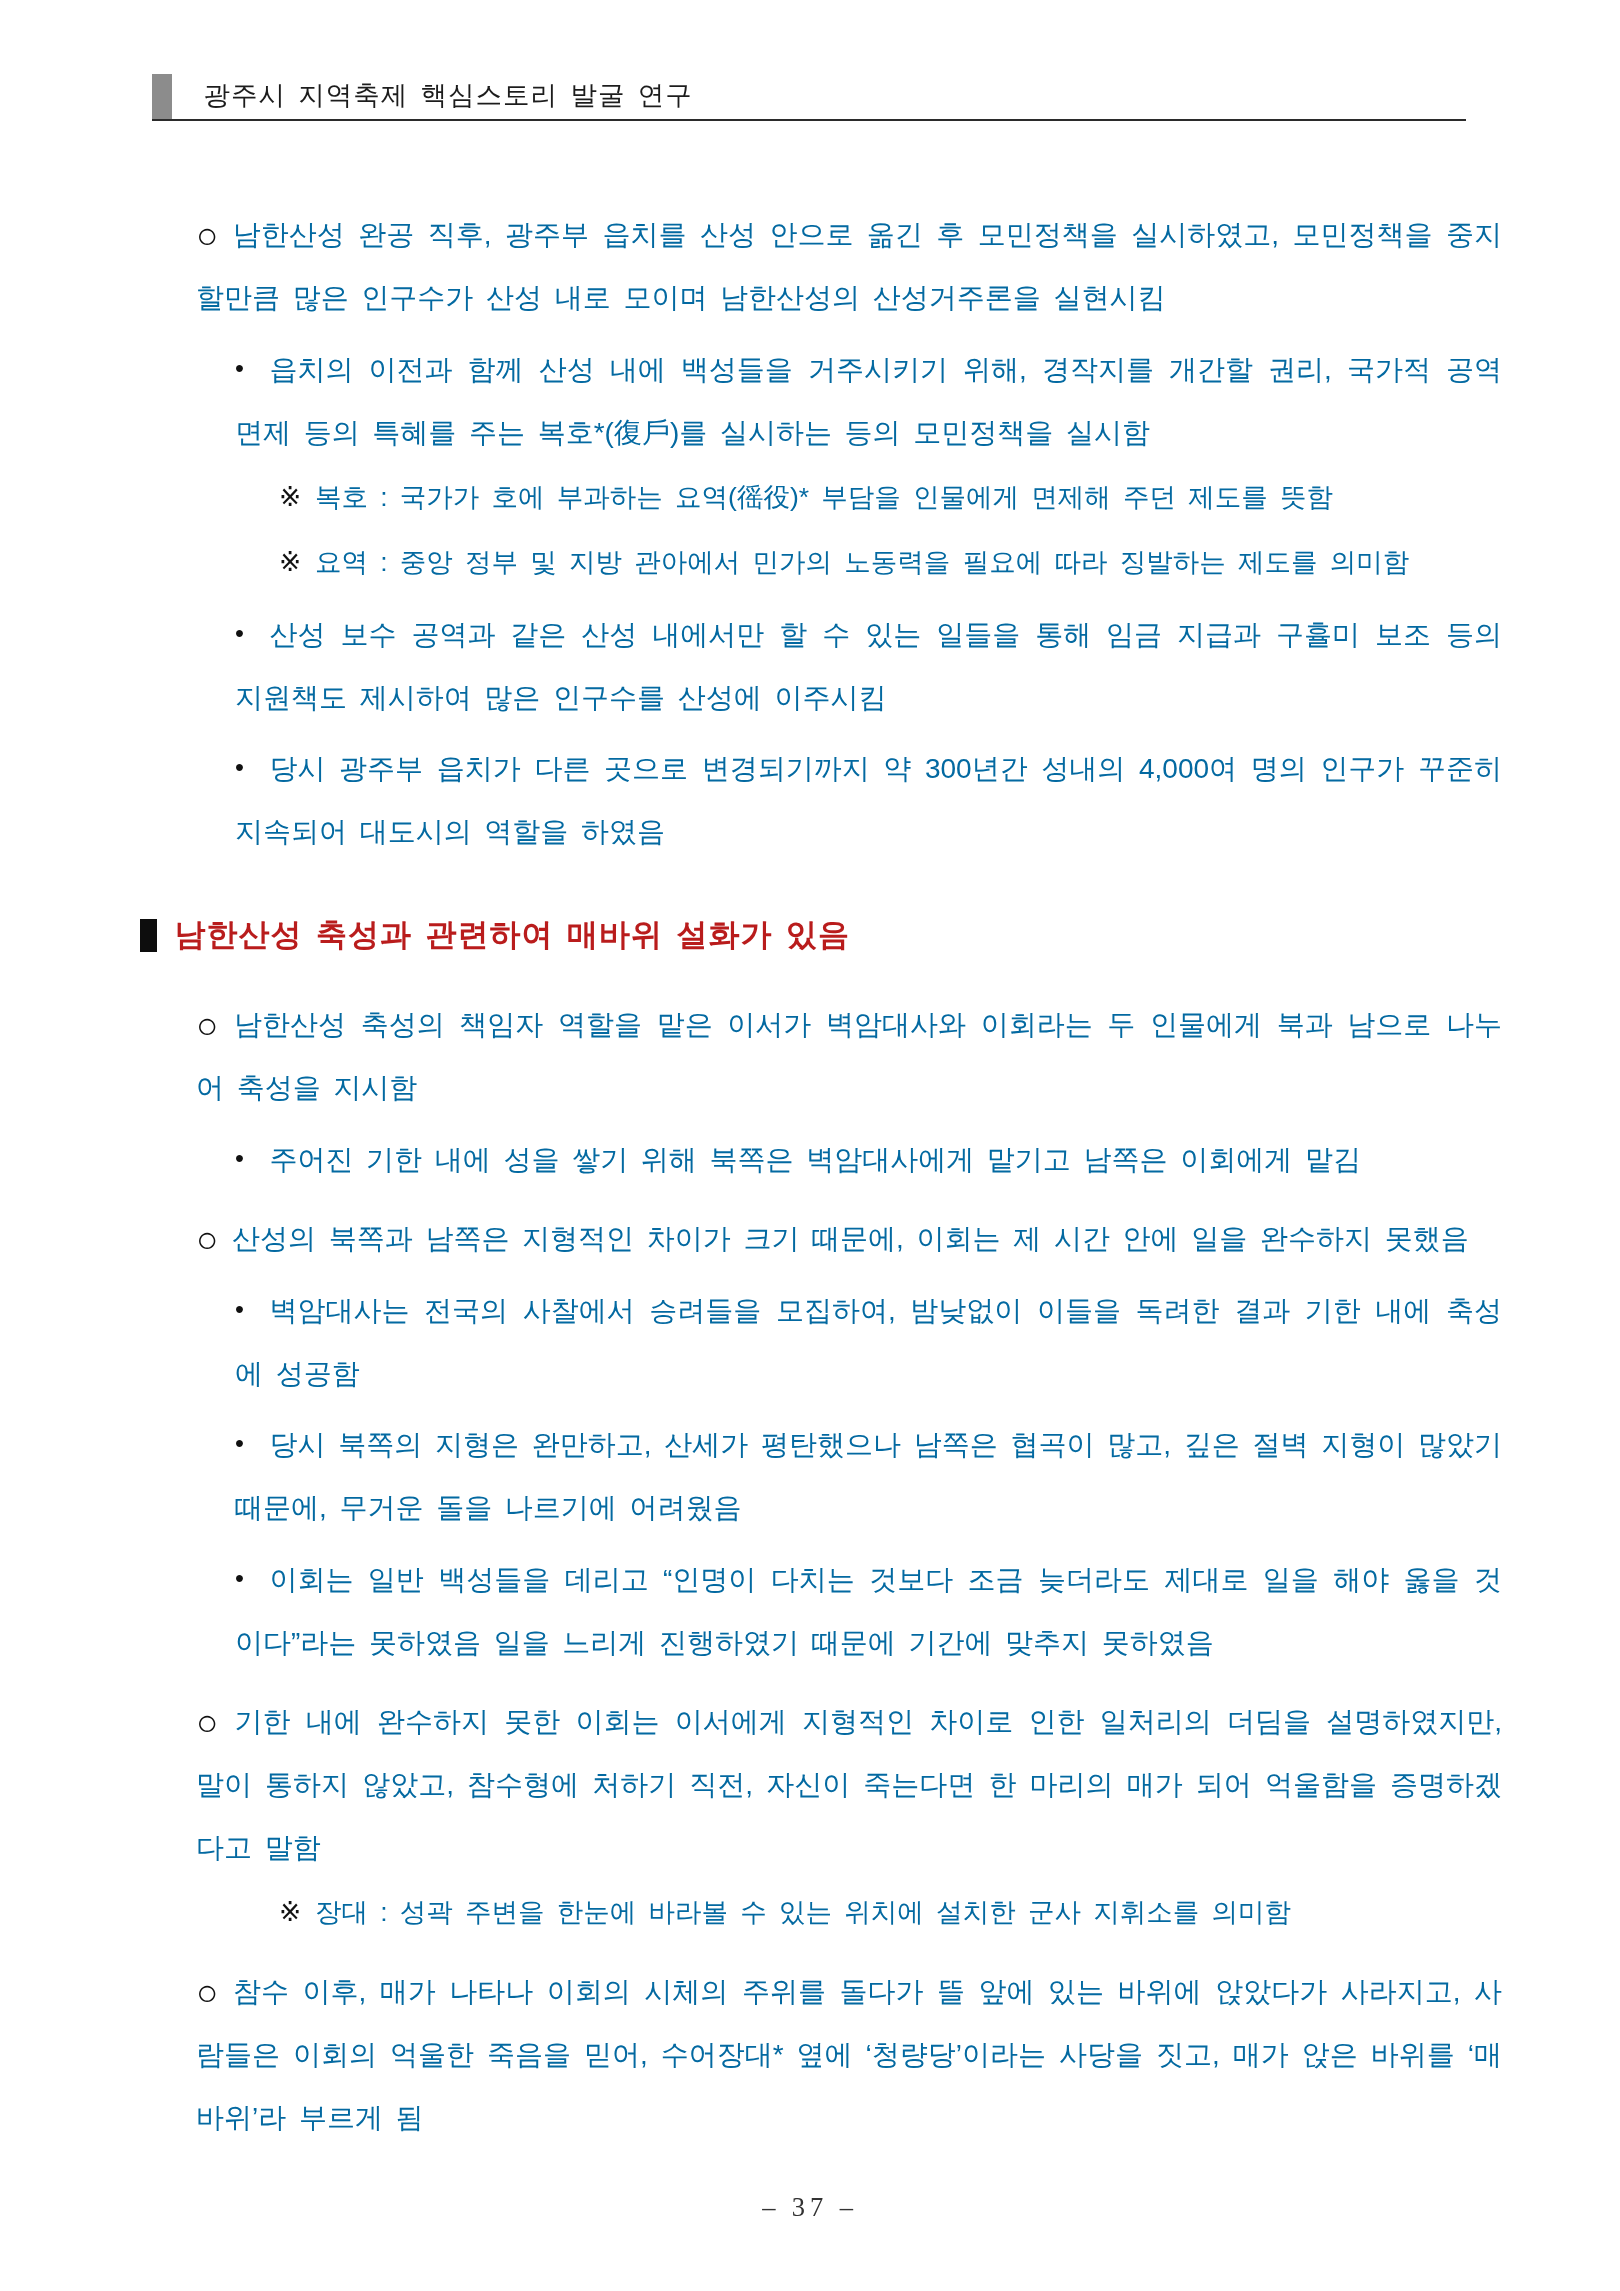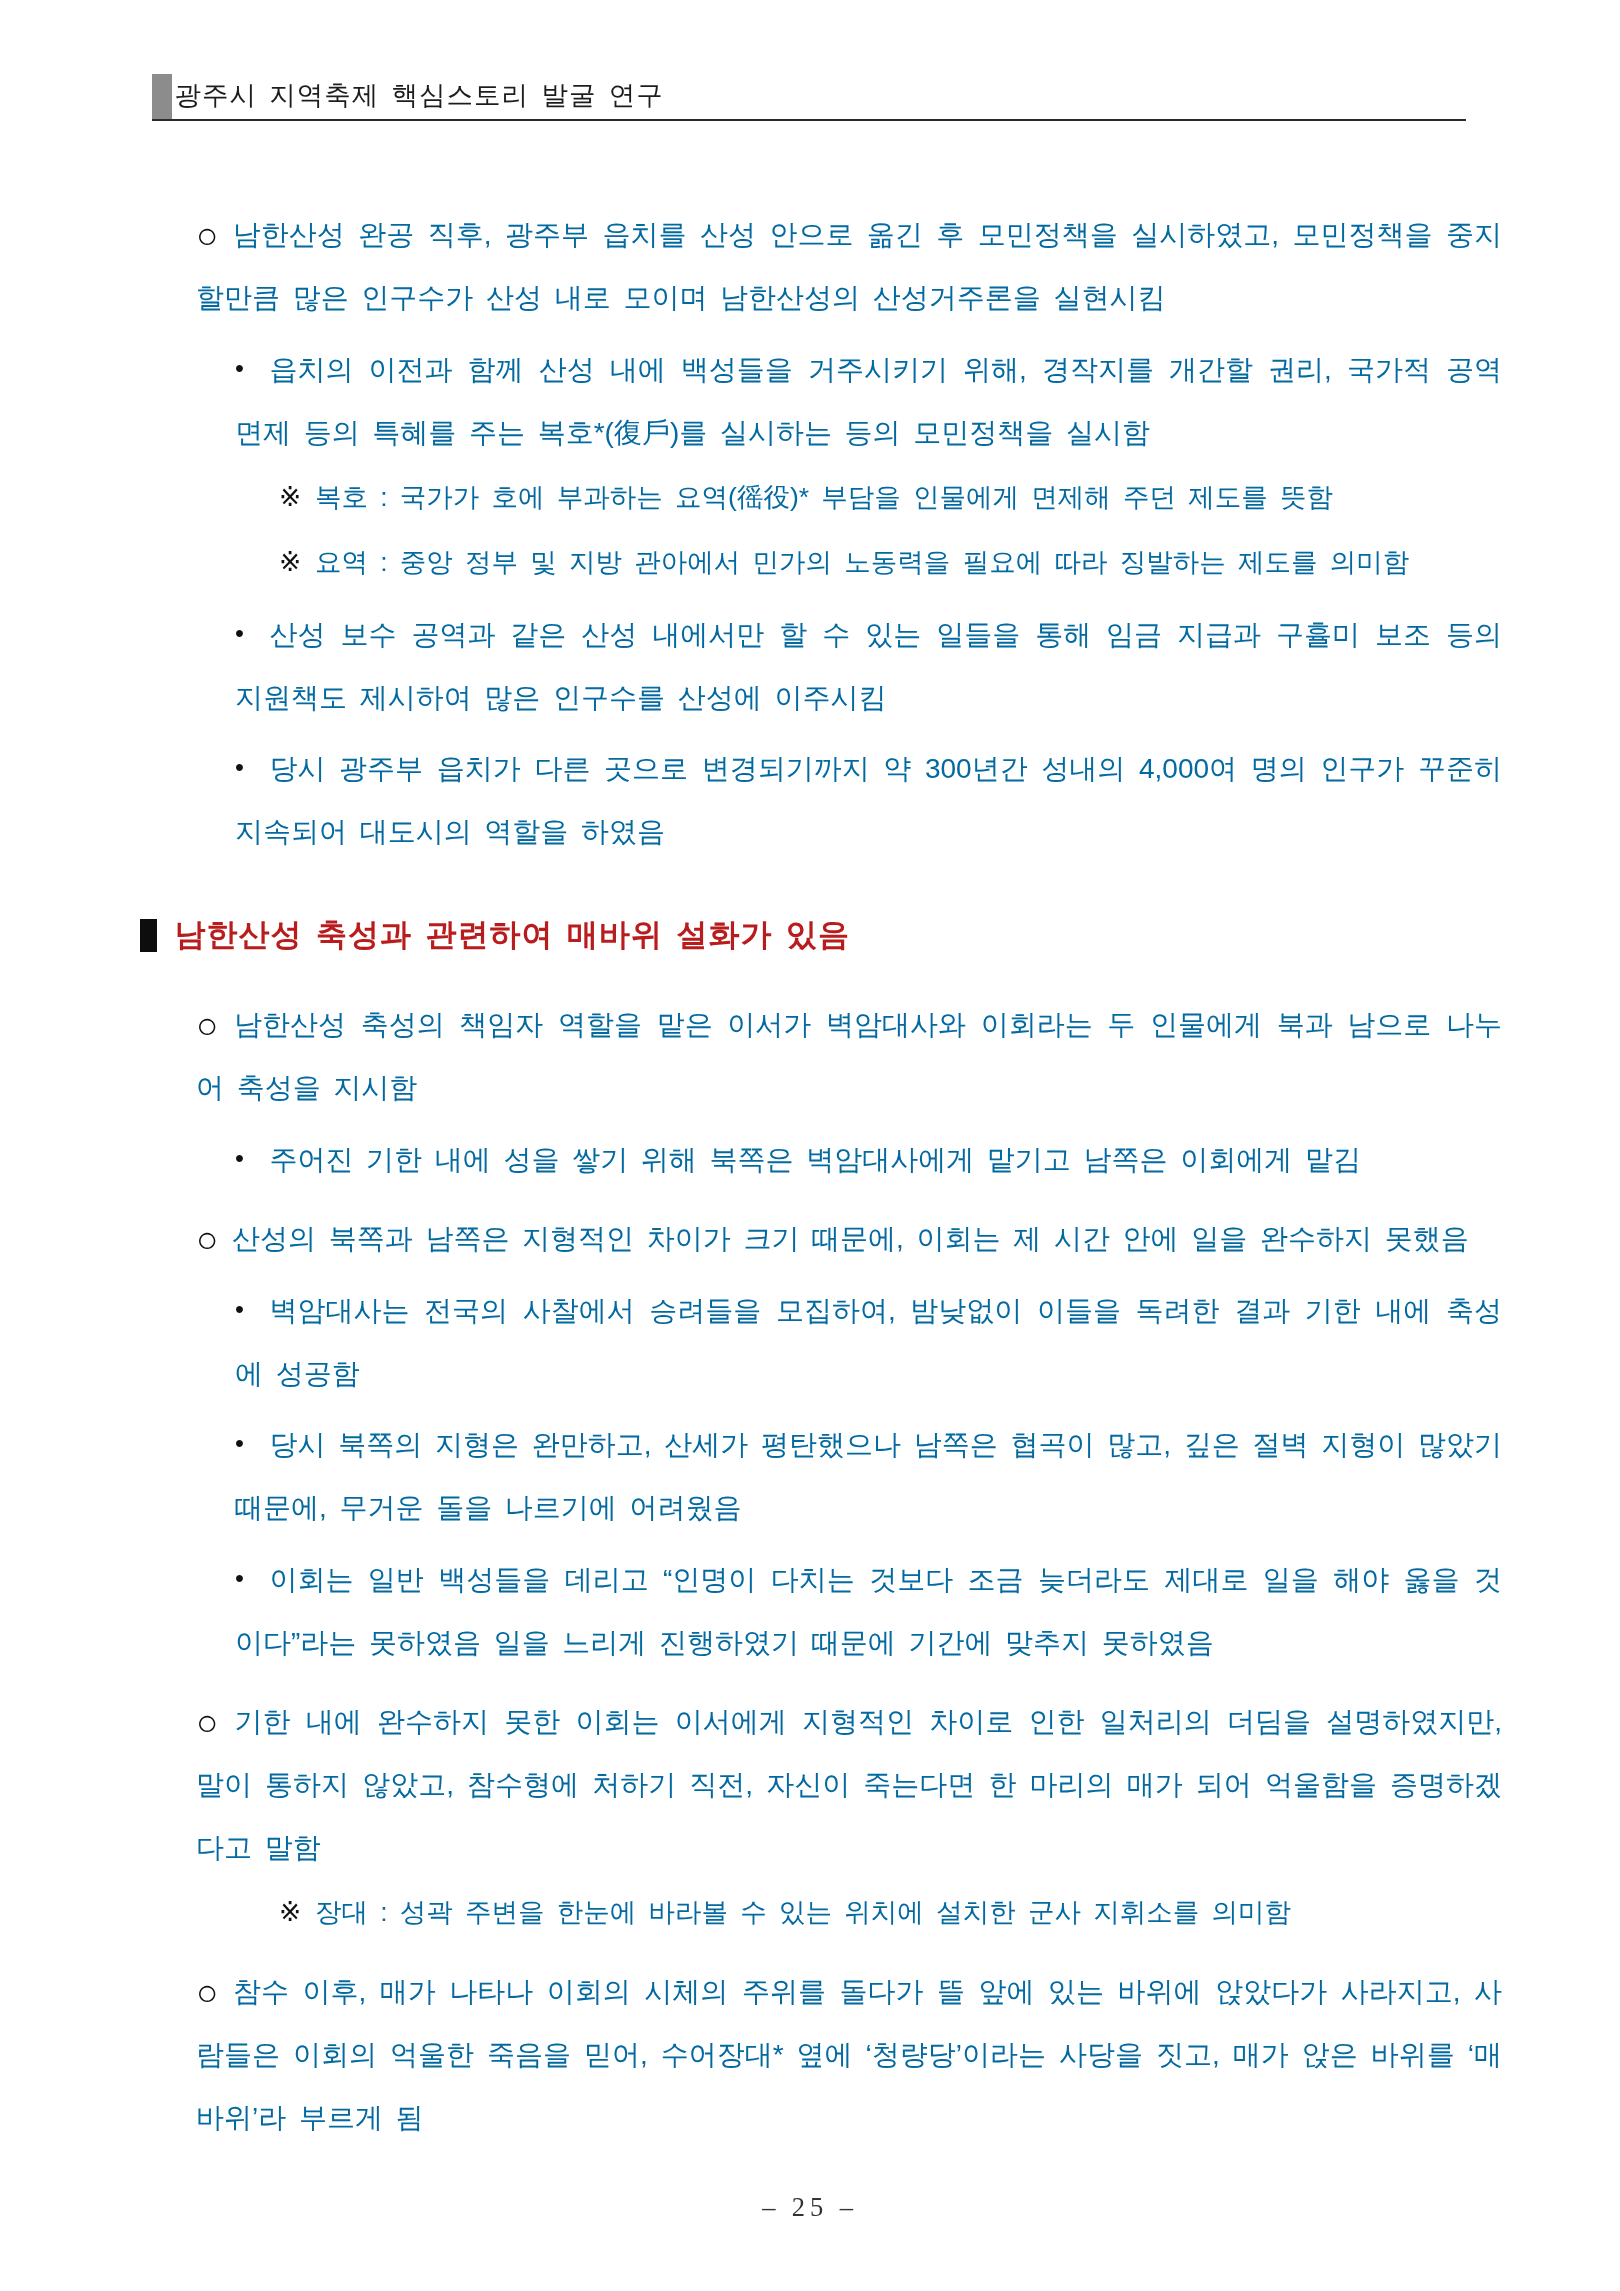--- a/index.html
+++ b/index.html
@@ -7,21 +7,21 @@
     width:1620px;height:2292px;background:#ffffff;color:#141414;
     font-family:"Liberation Sans","DejaVu Sans",sans-serif;
     position:relative;overflow:hidden;
   }
   .page{
     box-sizing:border-box;width:1620px;height:2292px;
     padding:74px 118px 0 152px;position:relative;
   }
   
   .doc-header{
-    display:flex;align-items:flex-end;gap:3px;
+    display:flex;align-items:flex-end;gap:32px;
     width:1314px;border-bottom:2px solid #2b2b2b;
     padding-bottom:0;margin-bottom:82px;
   }
   .hdr-bar{
     display:block;width:19.6px;height:45px;background:#8c8c8c;flex:0 0 auto;
   }
   .hdr-title{
     font-size:26.5px;letter-spacing:1px;color:#1c1c1c;
     padding-bottom:5.9px;word-spacing:3.9px;
   }
@@ -94,16 +94,16 @@
   <p class="item dot"><span class="mk mk-dot">•</span><span class="txt">당시 북쪽의 지형은 완만하고, 산세가 평탄했으나 남쪽은 협곡이 많고, 깊은 절벽 지형이 많았기 때문에, 무거운 돌을 나르기에 어려웠음</span></p>
 
   <p class="item dot"><span class="mk mk-dot">•</span><span class="txt">이회는 일반 백성들을 데리고 “인명이 다치는 것보다 조금 늦더라도 제대로 일을 해야 옳을 것이다”라는 못하였음 일을 느리게 진행하였기 때문에 기간에 맞추지 못하였음</span></p>
 
   <p class="item circle"><span class="mk mk-circle">○</span><span class="txt">기한 내에 완수하지 못한 이회는 이서에게 지형적인 차이로 인한 일처리의 더딤을 설명하였지만, 말이 통하지 않았고, 참수형에 처하기 직전, 자신이 죽는다면 한 마리의 매가 되어 억울함을 증명하겠다고 말함</span></p>
 
   <p class="item note"><span class="mk mk-note">※</span><span class="txt">장대 : 성곽 주변을 한눈에 바라볼 수 있는 위치에 설치한 군사 지휘소를 의미함</span></p>
 
   <p class="item circle"><span class="mk mk-circle">○</span><span class="txt">참수 이후, 매가 나타나 이회의 시체의 주위를 돌다가 뜰 앞에 있는 바위에 앉았다가 사라지고, 사람들은 이회의 억울한 죽음을 믿어, 수어장대* 옆에 ‘청량당’이라는 사당을 짓고, 매가 앉은 바위를 ‘매바위’라 부르게 됨</span></p>
 
-  <div class="footer">– 25 –</div>
+  <div class="footer">– 37 –</div>
 
 </div>
 
 
 </body></html>

